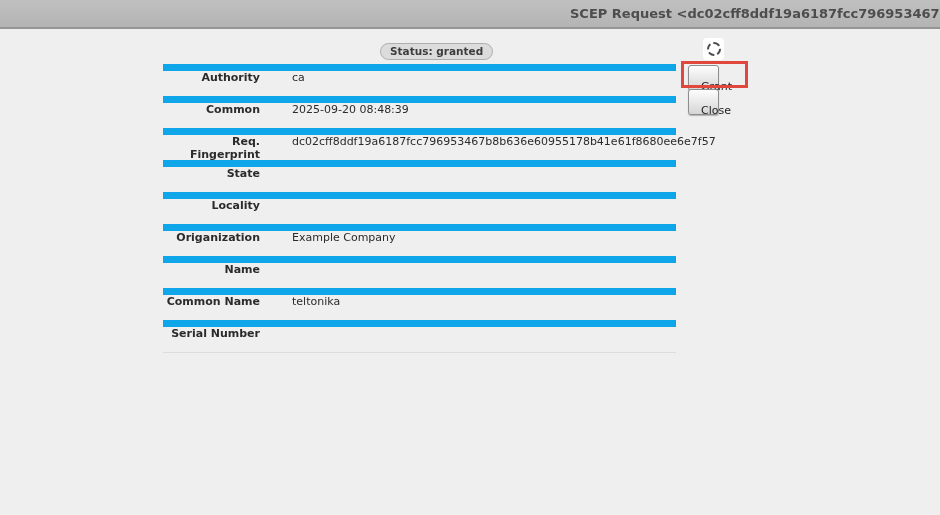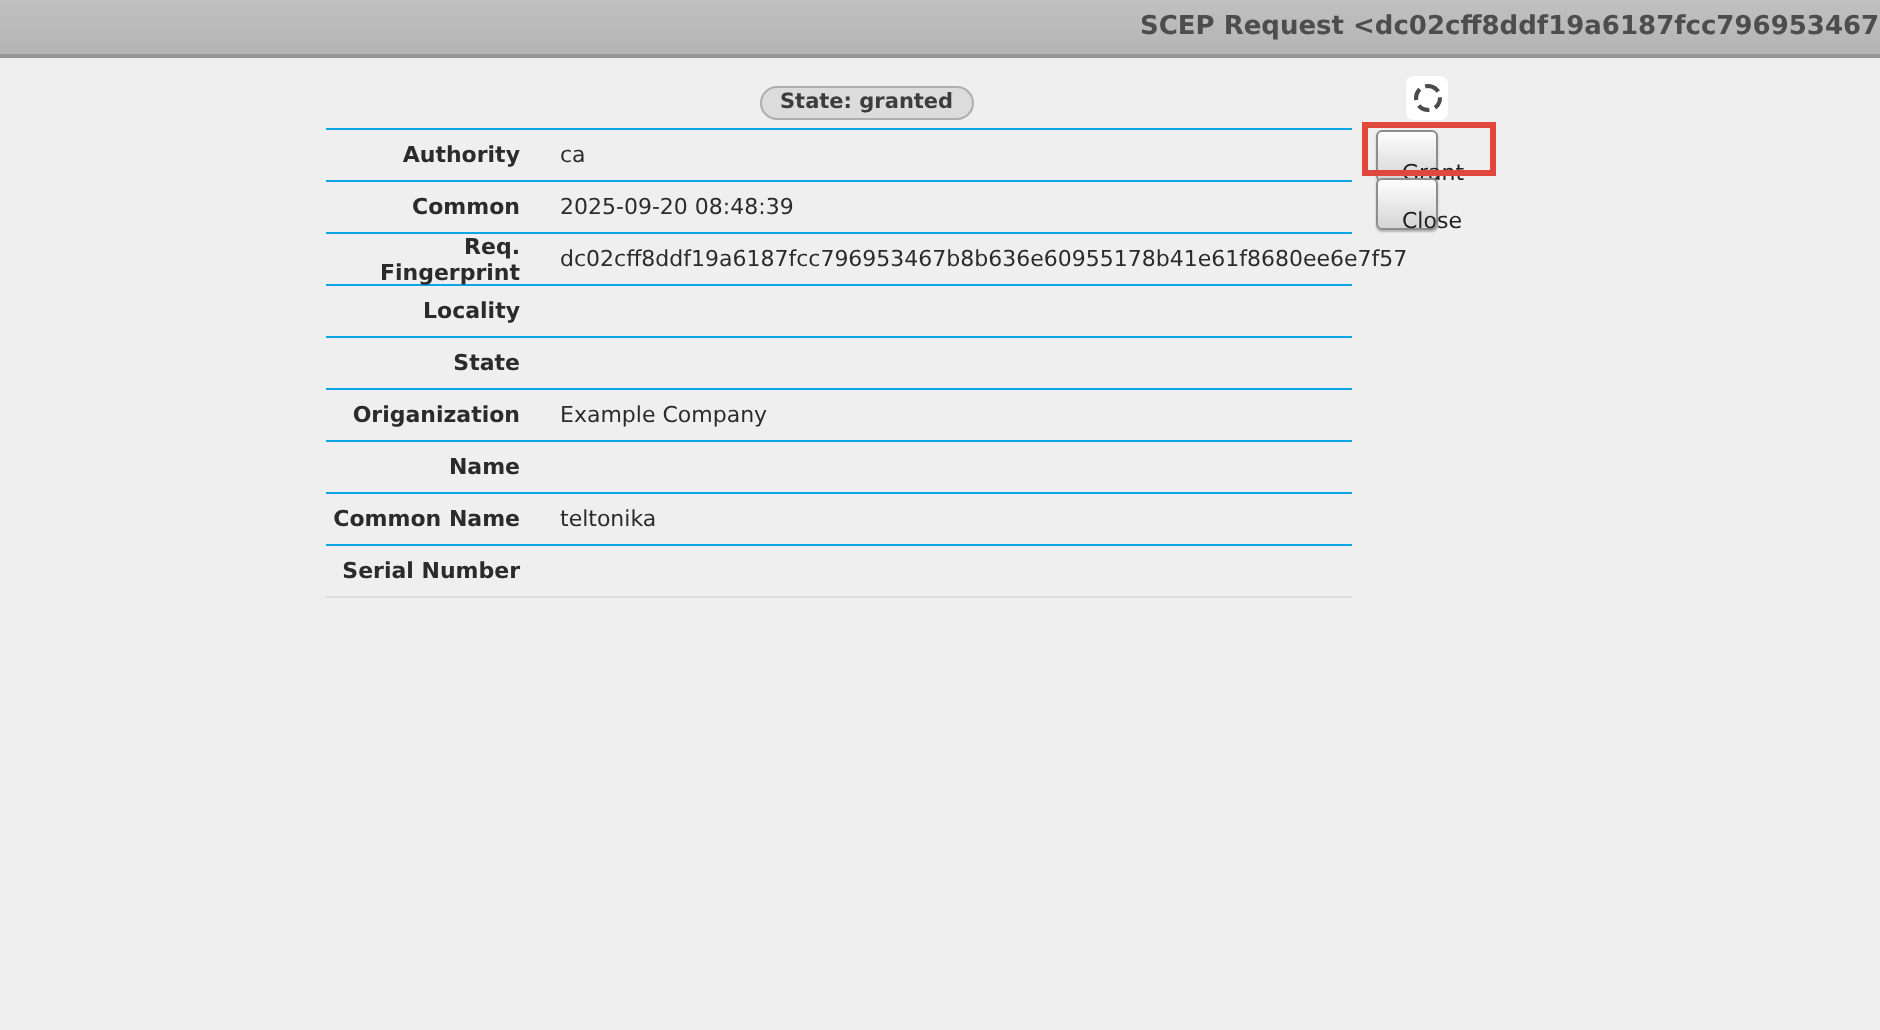--- a/index.html
+++ b/index.html
@@ -25,31 +25,31 @@
     position:absolute;left:380px;top:43px;height:15px;line-height:15px;
     padding:0 9px;border-radius:9px;
     background:#dcdcdc;border:1px solid #aeaeae;
     font-size:10.5px;font-weight:bold;color:#3d3d3d;white-space:nowrap;
   }
   
   .details{
     position:absolute;left:163px;top:64px;width:513px;
   }
   .row{
-    display:flex;align-items:center;height:25px;
-    border-top:1px solid #0ea5e9;
+    display:flex;height:25px;
+    border-top:7px solid #0ea5e9;
   }
   .row:last-child{border-bottom:1px solid #dcdcdc;}
   .row .label{
     width:97px;text-align:right;
     font-size:11px;font-weight:bold;color:#2b2b2b;
     flex:0 0 97px;
   }
   .row .value{
-    margin-left:20px;font-size:11px;color:#2b2b2b;white-space:nowrap;
+    margin-left:32px;font-size:11px;color:#2b2b2b;white-space:nowrap;
   }
   
   .icon-btn{
     position:absolute;left:703px;top:38px;width:21px;height:22px;
     background:#ffffff;border-radius:4px;
     display:flex;align-items:center;justify-content:center;
     cursor:pointer;
   }
   .spinner-glyph{
     width:10px;height:10px;border:2px dashed #4b4b4b;border-radius:50%;
@@ -71,47 +71,47 @@
     pointer-events:none;
   }
 </style>
 </head>
 <body>
 
 <div class="topbar">
   <span class="title">SCEP Request &lt;dc02cff8ddf19a6187fcc796953467b8b636e6</span>
 </div>
 
-<span class="status-pill">State: granted</span>
+<span class="status-pill">Status: granted</span>
 
 <div class="details" id="details">
   <div class="row">
     <div class="label">Authority</div>
     <div class="value">ca</div>
   </div>
 
   <div class="row">
     <div class="label">Common</div>
     <div class="value">2025-09-20 08:48:39</div>
   </div>
 
 
   <div class="row">
     <div class="label">Req. Fingerprint</div>
     <div class="value">dc02cff8ddf19a6187fcc796953467b8b636e60955178b41e61f8680ee6e7f57</div>
   </div>
 
 
   <div class="row">
-    <div class="label">Locality</div>
+    <div class="label">State</div>
     <div class="value"></div>
   </div>
 
   <div class="row">
-    <div class="label">State</div>
+    <div class="label">Locality</div>
     <div class="value"></div>
   </div>
 
   <div class="row">
     <div class="label">Origanization</div>
     <div class="value">Example Company</div>
   </div>
 
   <div class="row">
     <div class="label">Name</div>

